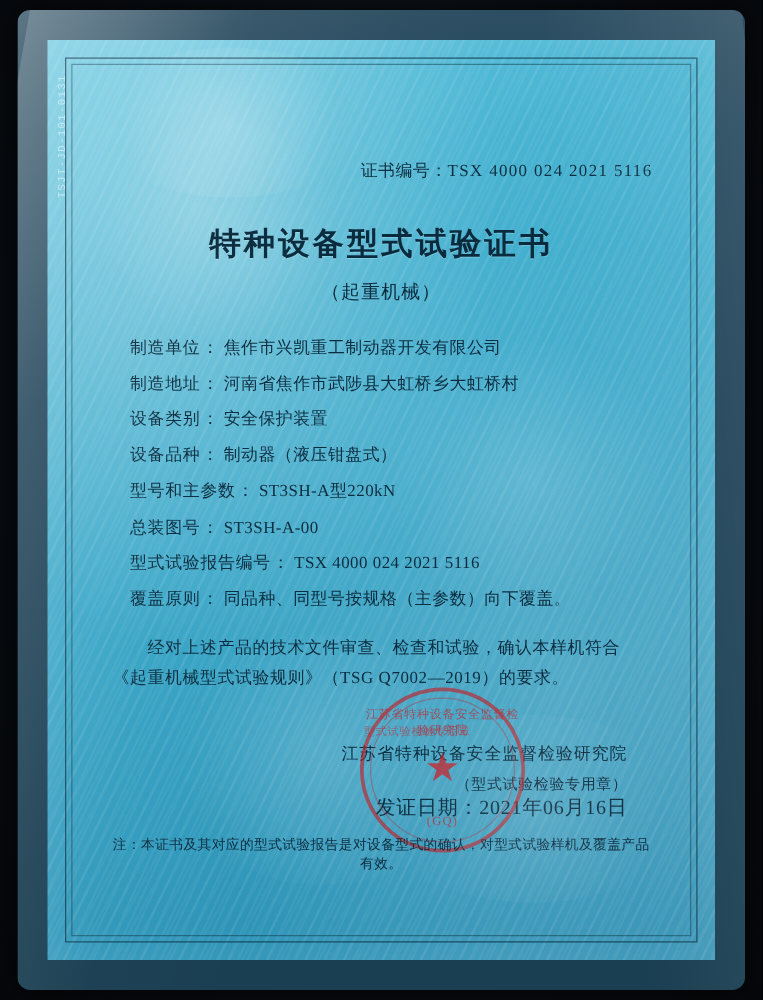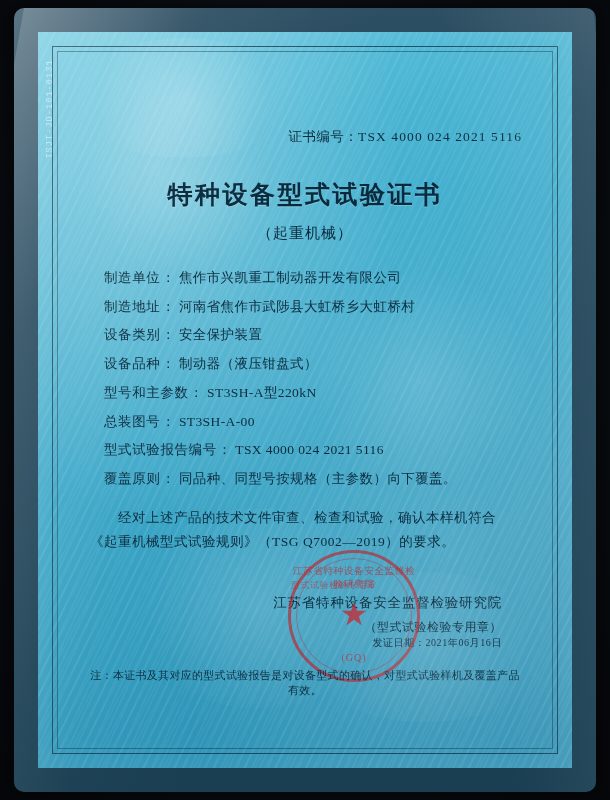--- a/index.html
+++ b/index.html
@@ -202,21 +202,21 @@
     letter-spacing: 0.8px;
     color: #0b2c3f;
     margin-bottom: 7px;
   }
   .seal-caption {
     font-size: 12px;
     letter-spacing: 0.5px;
     color: #0b2c3f;
   }
   .date-line {
-    font-size: 10px;
+    font-size: 16px;
     letter-spacing: 0.6px;
     color: #0b2c3f;
     margin-bottom: 6px;
   }
 
   
   .seal {
     position: absolute;
     right: 108px;
     top: -44px;

